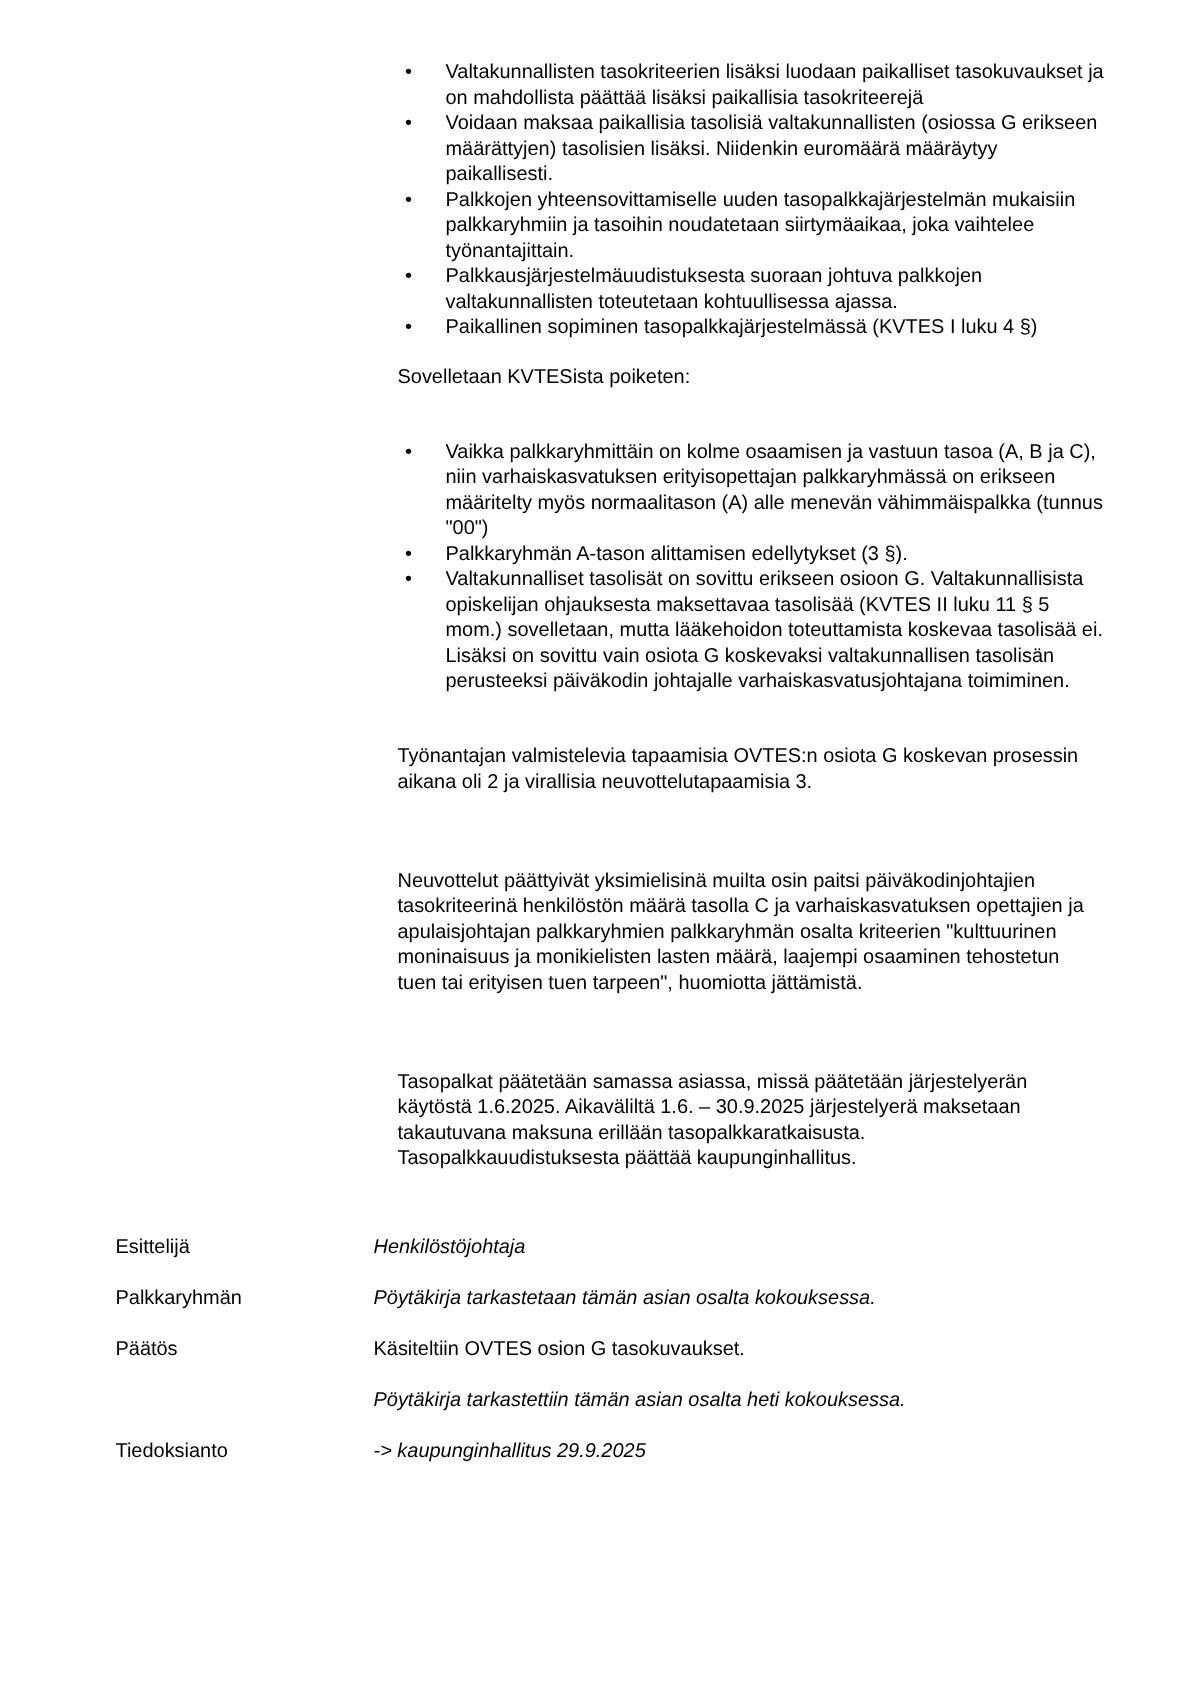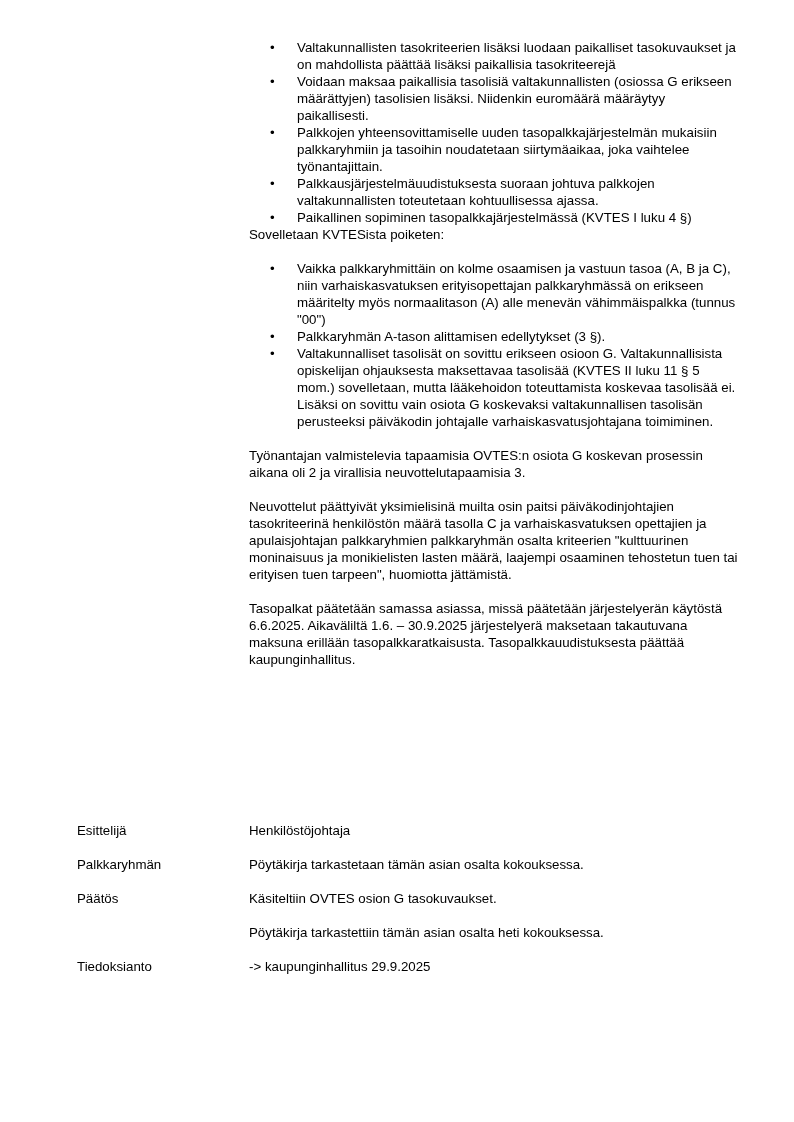--- a/index.html
+++ b/index.html
@@ -3,31 +3,31 @@
   <meta charset="utf-8">
   <style>
     html, body { margin: 0; padding: 0; background: #ffffff; }
     body { width: 794px; height: 1122px; position: relative; overflow: hidden;
       font-family: "Liberation Sans", sans-serif; color: #000; font-size: 13.3px; line-height: 17px; }
     .content { position: absolute; left: 249px; top: 39px; width: 490px; }
     ul.bullets { list-style: none; margin: 0; padding: 0; }
     ul.bullets li { position: relative; padding-left: 48px; margin: 0; }
     ul.bullets li .dot { position: absolute; left: 21px; top: 0; }
     ul.bullets li .txt { display: block; }
-    p.para { margin: 0; }
+    p.para { margin: 16px; }
     .gap-s { height: 17px; }
     .list1 { padding-left: 0; }
     .list1 li { padding-left: 48px; }
     .intro { margin-top: 17px; }
     .meta { position: absolute; left: 77px; top: 822px; width: 670px; }
     .meta-row { position: relative; display: flex; justify-content: space-between; }
     .meta-label { width: 172px; flex: 0 0 172px; }
     .meta-value { flex: 1; }
     .meta-value p { margin: 0 0 17px 0; }
-    .meta-value p:last-child { margin-bottom: 0; }
+    .meta-value p:last-child { margin-bottom: 0; font-style: italic; }
     .meta-row { margin-bottom: 17px; }
   </style>
 </head>
 <body>
 
 <div class="content">
   <ul class="bullets list1">
     <li>
         <span class="dot">•</span>
         <span class="txt">Valtakunnallisten tasokriteerien lisäksi luodaan paikalliset tasokuvaukset ja on mahdollista päättää lisäksi paikallisia tasokriteerejä</span>
@@ -66,21 +66,21 @@
         <span class="dot">•</span>
         <span class="txt">Valtakunnalliset tasolisät on sovittu erikseen osioon G. Valtakunnallisista opiskelijan ohjauksesta maksettavaa tasolisää (KVTES II luku 11 § 5 mom.) sovelletaan, mutta lääkehoidon toteuttamista koskevaa tasolisää ei. Lisäksi on sovittu vain osiota G koskevaksi valtakunnallisen tasolisän perusteeksi päiväkodin johtajalle varhaiskasvatusjohtajana toimiminen.</span>
       </li>
   </ul>
 
   <div class="gap-s"></div>
   <p class="para">Työnantajan valmistelevia tapaamisia OVTES:n osiota G koskevan prosessin aikana oli 2 ja virallisia neuvottelutapaamisia 3.</p>
   <div class="gap-s"></div>
   <p class="para">Neuvottelut päättyivät yksimielisinä muilta osin paitsi päiväkodinjohtajien tasokriteerinä henkilöstön määrä tasolla C ja varhaiskasvatuksen opettajien ja apulaisjohtajan palkkaryhmien palkkaryhmän osalta kriteerien "kulttuurinen moninaisuus ja monikielisten lasten määrä, laajempi osaaminen tehostetun tuen tai erityisen tuen tarpeen", huomiotta jättämistä.</p>
   <div class="gap-s"></div>
-  <p class="para">Tasopalkat päätetään samassa asiassa, missä päätetään järjestelyerän käytöstä 6.6.2025. Aikaväliltä 1.6. – 30.9.2025 järjestelyerä maksetaan takautuvana maksuna erillään tasopalkkaratkaisusta. Tasopalkkauudistuksesta päättää kaupunginhallitus.</p>
+  <p class="para">Tasopalkat päätetään samassa asiassa, missä päätetään järjestelyerän käytöstä 1.6.2025. Aikaväliltä 1.6. – 30.9.2025 järjestelyerä maksetaan takautuvana maksuna erillään tasopalkkaratkaisusta. Tasopalkkauudistuksesta päättää kaupunginhallitus.</p>
   <div class="gap-s"></div>
 </div>
 
 <div class="meta">
   <div class="meta-row">
     <div class="meta-label">Esittelijä</div>
     <div class="meta-value">
       <p>Henkilöstöjohtaja</p>
     </div>
   </div>

